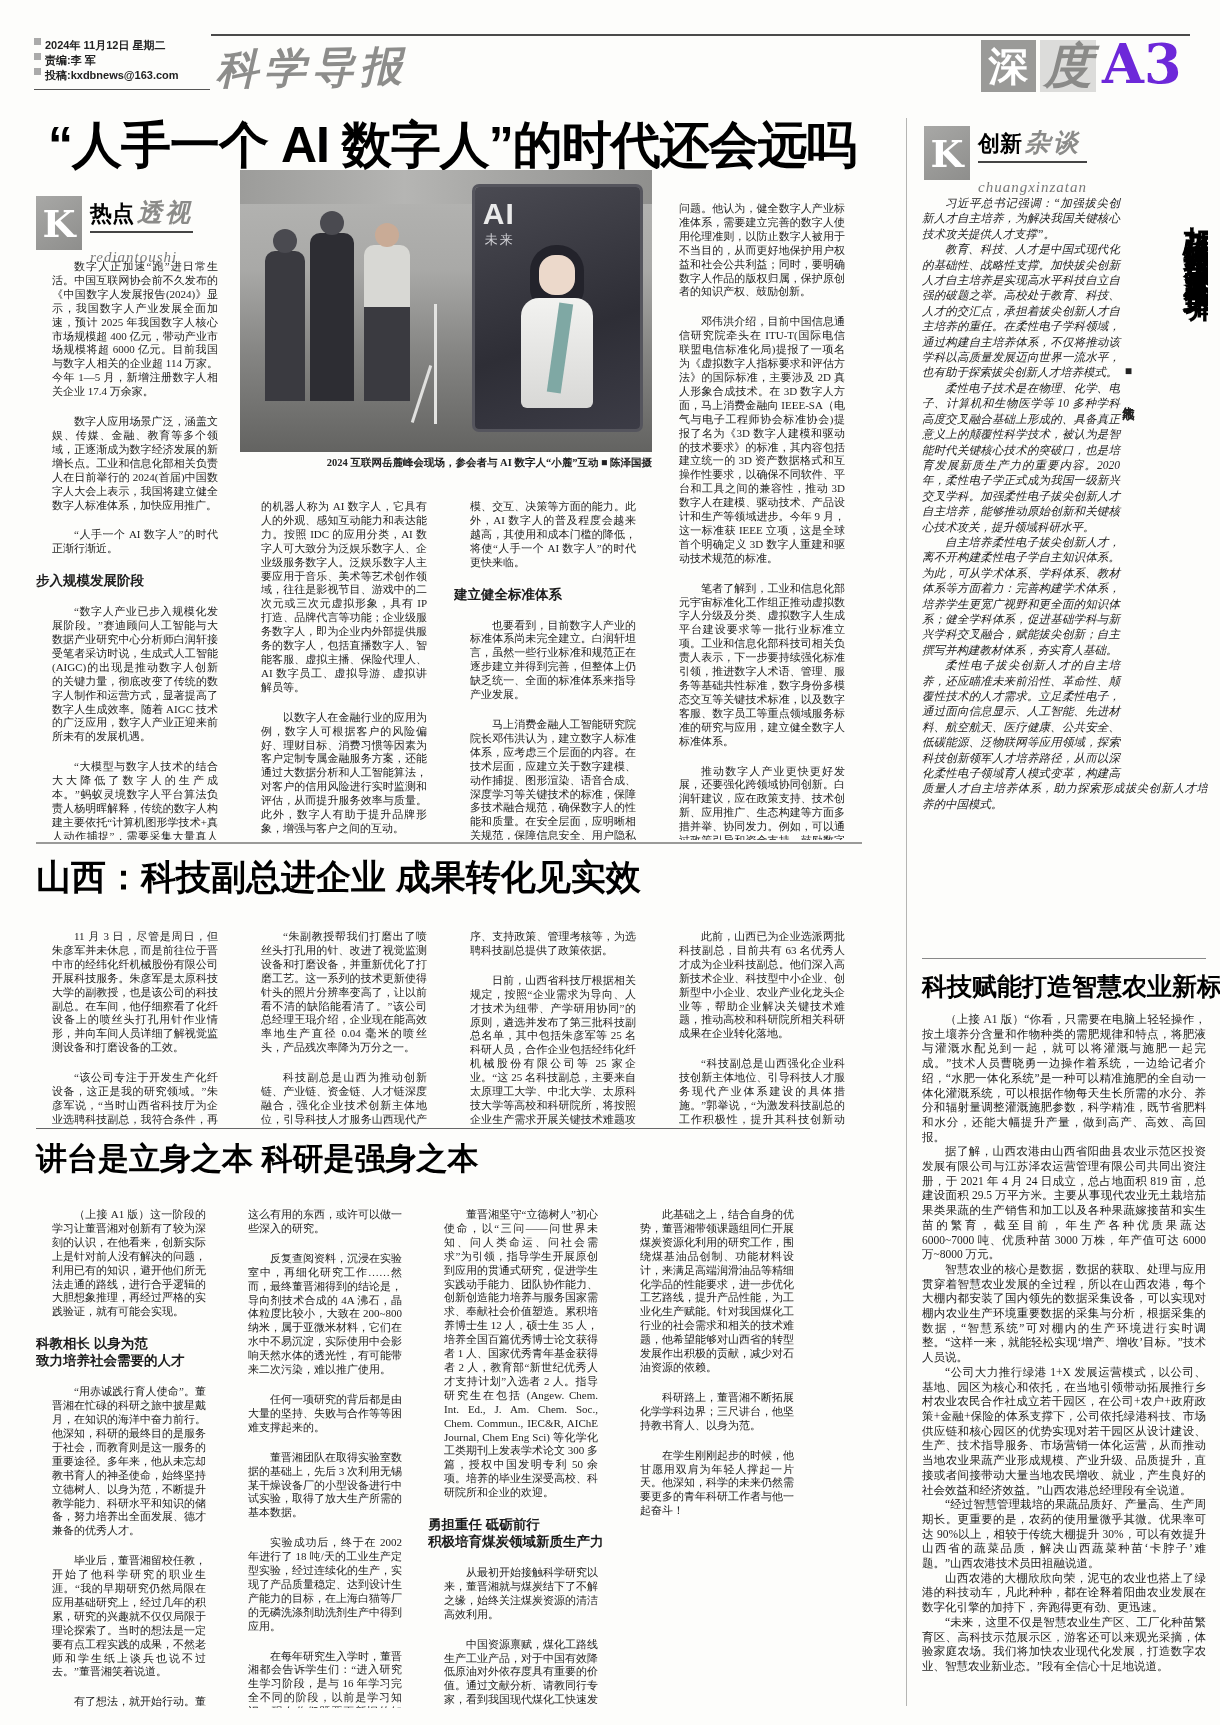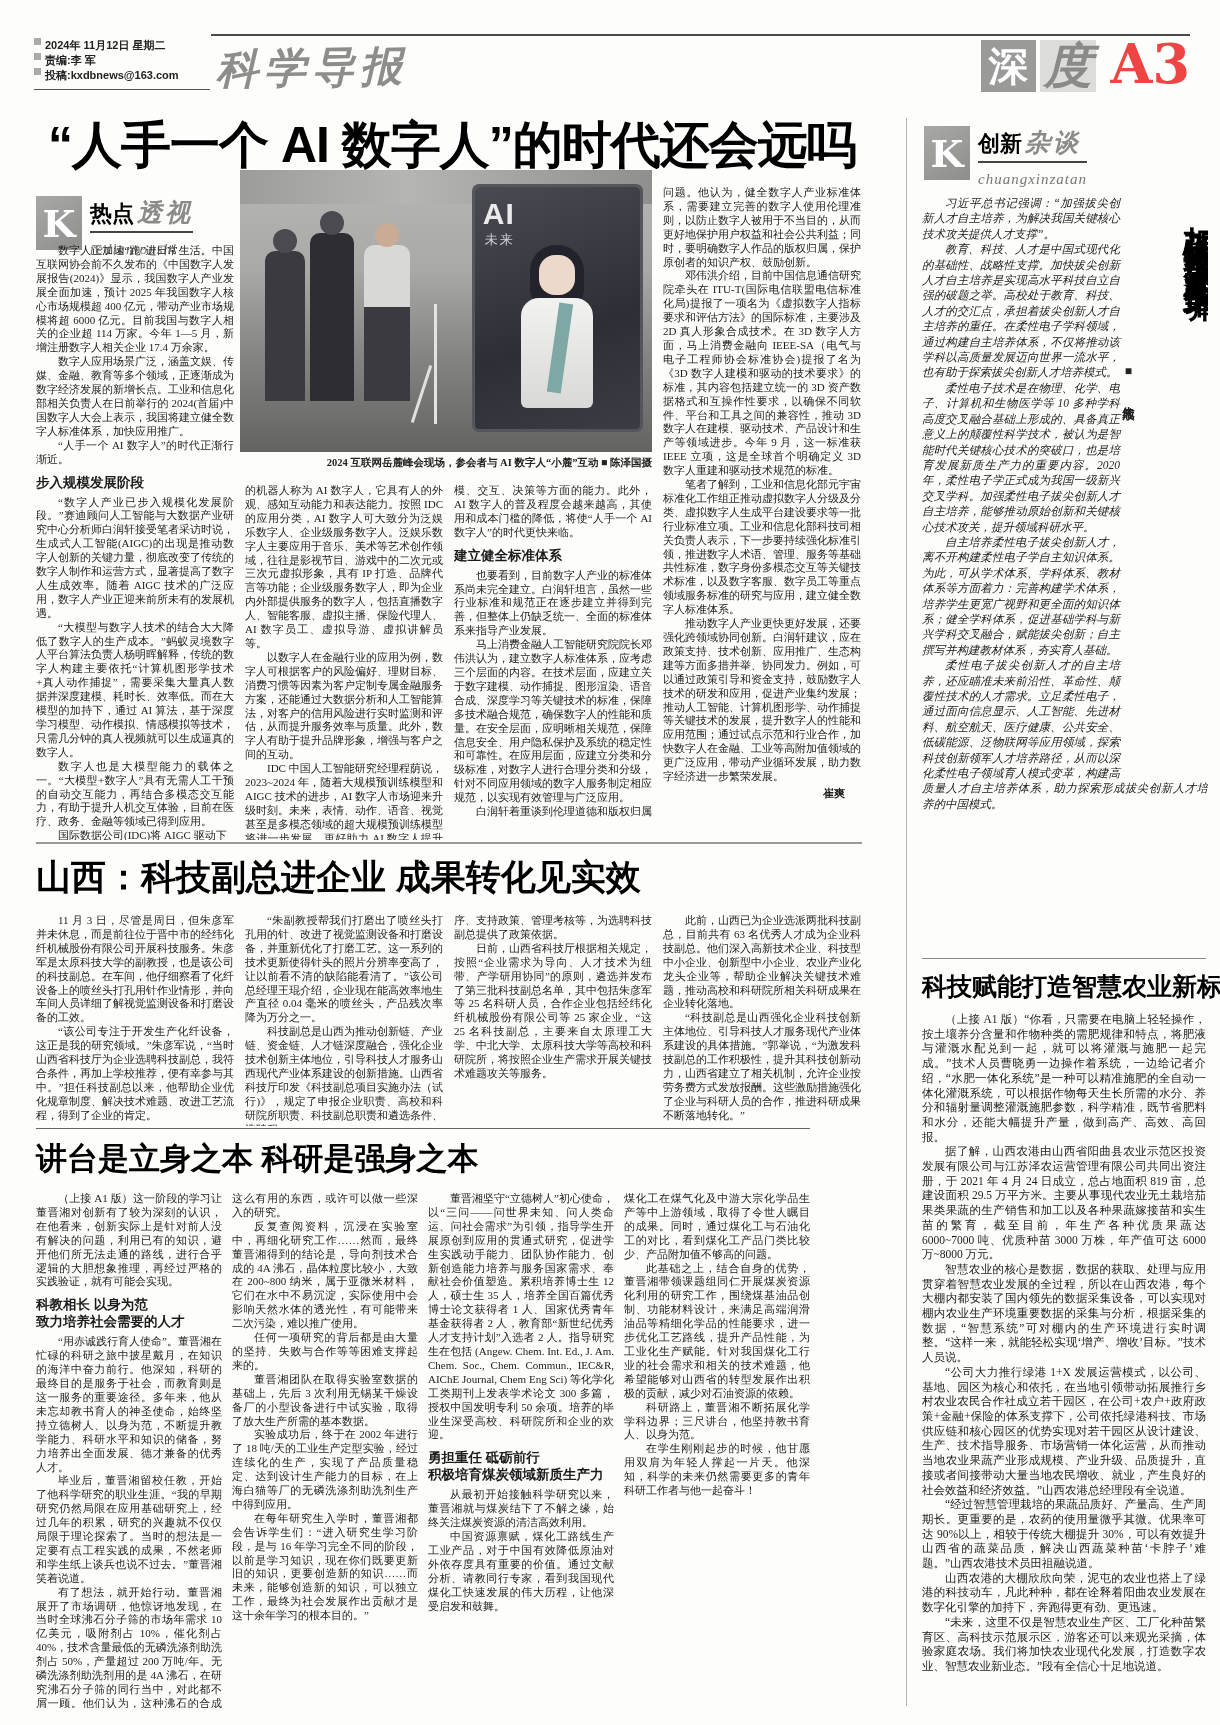--- a/index.html
+++ b/index.html
@@ -14,42 +14,42 @@
   .masthead{left:216px;top:40px;font-size:42px;font-weight:bold;font-style:italic;color:#8d8d8b;
             letter-spacing:6px;transform:rotate(-1deg);font-family:"DejaVu Serif",serif;}
   .toprule{left:211px;top:34px;width:979px;height:2px;background:#4a4a4a;}
   .depth-box1{left:981px;top:40px;width:55px;height:52px;background:#9a9a98;color:#fff;
               display:flex;align-items:center;justify-content:center;font-size:40px;font-weight:bold;
               font-family:"DejaVu Serif",serif;}
   .depth-box2{left:1040px;top:40px;width:56px;height:52px;background:#dcdcda;color:#8a8a88;
               display:flex;align-items:center;justify-content:center;font-size:48px;font-weight:bold;
               font-style:italic;font-family:"DejaVu Serif",serif;overflow:visible;}
   .pageno{left:1102px;top:34px;width:88px;height:60px;font-size:54px;font-weight:bold;
-          font-family:"DejaVu Serif",serif;color:#ef4444;text-align:right;line-height:60px;}
+          font-family:"DejaVu Serif",serif;color:#6d28d9;text-align:left;line-height:60px;}
   
   .badge{display:flex;gap:8px;align-items:flex-start;}
   .badge .k{width:46px;height:54px;background:linear-gradient(145deg,#a8a8a6,#8e8e8c);color:#fff;
             display:flex;align-items:center;justify-content:center;font-size:38px;font-weight:bold;
             font-family:"DejaVu Serif",serif;}
   .badge .bt{border-bottom:2px solid #444;padding-bottom:2px;display:flex;align-items:baseline;gap:3px;}
   .badge .bold-part{font-family:"Liberation Sans",sans-serif;font-weight:900;font-size:22px;color:#000000;}
   .badge .script-part{font-style:italic;font-weight:bold;font-size:25px;color:#8b8b89;letter-spacing:3px;}
-  .badge .pinyin{font-style:italic;font-size:15px;color:#777;margin-top:8px;letter-spacing:1px;}
+  .badge .pinyin{font-style:italic;font-size:15px;color:#777;margin-top:16px;letter-spacing:1px;}
   
   .headline-main{left:48px;top:112px;width:820px;font-family:"Liberation Sans",sans-serif;
                  font-weight:900;font-size:50px;letter-spacing:-1px;color:#000;white-space:nowrap;}
   .headline-2{left:36px;top:854px;font-family:"Liberation Sans",sans-serif;font-weight:900;
               font-size:35px;color:#000;white-space:nowrap;}
   .headline-3{left:36px;top:1138px;font-family:"Liberation Sans",sans-serif;font-weight:900;
               font-size:31px;color:#000;white-space:nowrap;}
   .headline-4{left:922px;top:970px;width:284px;font-family:"Liberation Sans",sans-serif;
               font-weight:900;font-size:25px;color:#000;white-space:nowrap;}
   
   .article-col{font-size:11px;line-height:13.9px;text-align:justify;overflow:hidden;}
-  .article-col p{margin:0;text-indent:2em;}
+  .article-col p{margin:16px;text-indent:2em;}
   .article-col p.cont{text-indent:0;}
   .article-col p.by{text-indent:0;text-align:right;font-weight:bold;padding-right:16px;margin-top:3px;
                     font-family:"Liberation Sans",sans-serif;}
   .article-col h3{font-family:"Liberation Sans",sans-serif;font-size:13.5px;font-weight:900;
                   margin:7px 0 5px;text-indent:0;white-space:pre-line;line-height:17px;}
   
   .photo{left:240px;top:170px;width:412px;height:282px;background:
          linear-gradient(180deg,#b6b6b4 0%,#a9a9a7 35%,#858583 65%,#636361 100%);overflow:hidden;}
   .photo .banner{position:absolute;left:0;top:0;width:100%;height:34px;
          background:linear-gradient(90deg,#9c9c9a,#b5b5b3 40%,#8f8f8d);}
@@ -232,21 +232,20 @@
       <p class="p">在每年研究生入学时，董晋湘都会告诉学生们：“进入研究生学习阶段，是与 16 年学习完全不同的阶段，以前是学习知识，现在你们既要更新旧的知识，更要创造新的知识……而未来，能够创造新的知识，可以独立工作，最终为社会发展作出贡献才是这十余年学习的根本目的。”</p>
     </div>
   <div class="abs article-col" style="left:428px;top:1192px;width:186px;height:516px;">
       <p class="p">董晋湘坚守“立德树人”初心使命，以“三问——问世界未知、问人类命运、问社会需求”为引领，指导学生开展原创到应用的贯通式研究，促进学生实践动手能力、团队协作能力、创新创造能力培养与服务国家需求、奉献社会价值塑造。累积培养博士生 12 人，硕士生 35 人，培养全国百篇优秀博士论文获得者 1 人、国家优秀青年基金获得者 2 人，教育部“新世纪优秀人才支持计划”入选者 2 人。指导研究生在包括 (Angew. Chem. Int. Ed., J. Am. Chem. Soc., Chem. Commun., IEC&amp;R, AIChE Journal, Chem Eng Sci) 等化学化工类期刊上发表学术论文 300 多篇，授权中国发明专利 50 余项。培养的毕业生深受高校、科研院所和企业的欢迎。</p>
       <h3>勇担重任 砥砺前行
 积极培育煤炭领域新质生产力</h3>
       <p class="p">从最初开始接触科学研究以来，董晋湘就与煤炭结下了不解之缘，始终关注煤炭资源的清洁高效利用。</p>
       <p class="p">中国资源禀赋，煤化工路线生产工业产品，对于中国有效降低原油对外依存度具有重要的价值。通过文献分析、请教同行专家，看到我国现代煤化工快速发展的伟大历程，让他深受启发和鼓舞。</p>
     </div>
   <div class="abs article-col" style="left:624px;top:1192px;width:186px;height:516px;">
-      <p class="cont">煤化工在煤气化及中游大宗化学品生产等中上游领域，取得了令世人瞩目的成果。同时，通过煤化工与石油化工的对比，看到煤化工产品门类比较少、产品附加值不够高的问题。</p>
       <p class="p">此基础之上，结合自身的优势，董晋湘带领课题组同仁开展煤炭资源化利用的研究工作，围绕煤基油品创制、功能材料设计，来满足高端润滑油品等精细化学品的性能要求，进一步优化工艺路线，提升产品性能，为工业化生产赋能。针对我国煤化工行业的社会需求和相关的技术难题，他希望能够对山西省的转型发展作出积极的贡献，减少对石油资源的依赖。</p>
       <p class="p">科研路上，董晋湘不断拓展化学学科边界；三尺讲台，他坚持教书育人、以身为范。</p>
       <p class="p">在学生刚刚起步的时候，他甘愿用双肩为年轻人撑起一片天。他深知，科学的未来仍然需要更多的青年科研工作者与他一起奋斗！</p>
     </div>
 
   <div class="abs vr-sidebar"></div>
 
   <div class="abs badge" style="left:924px;top:126px;">
     <div class="k">K</div>
     <div>

